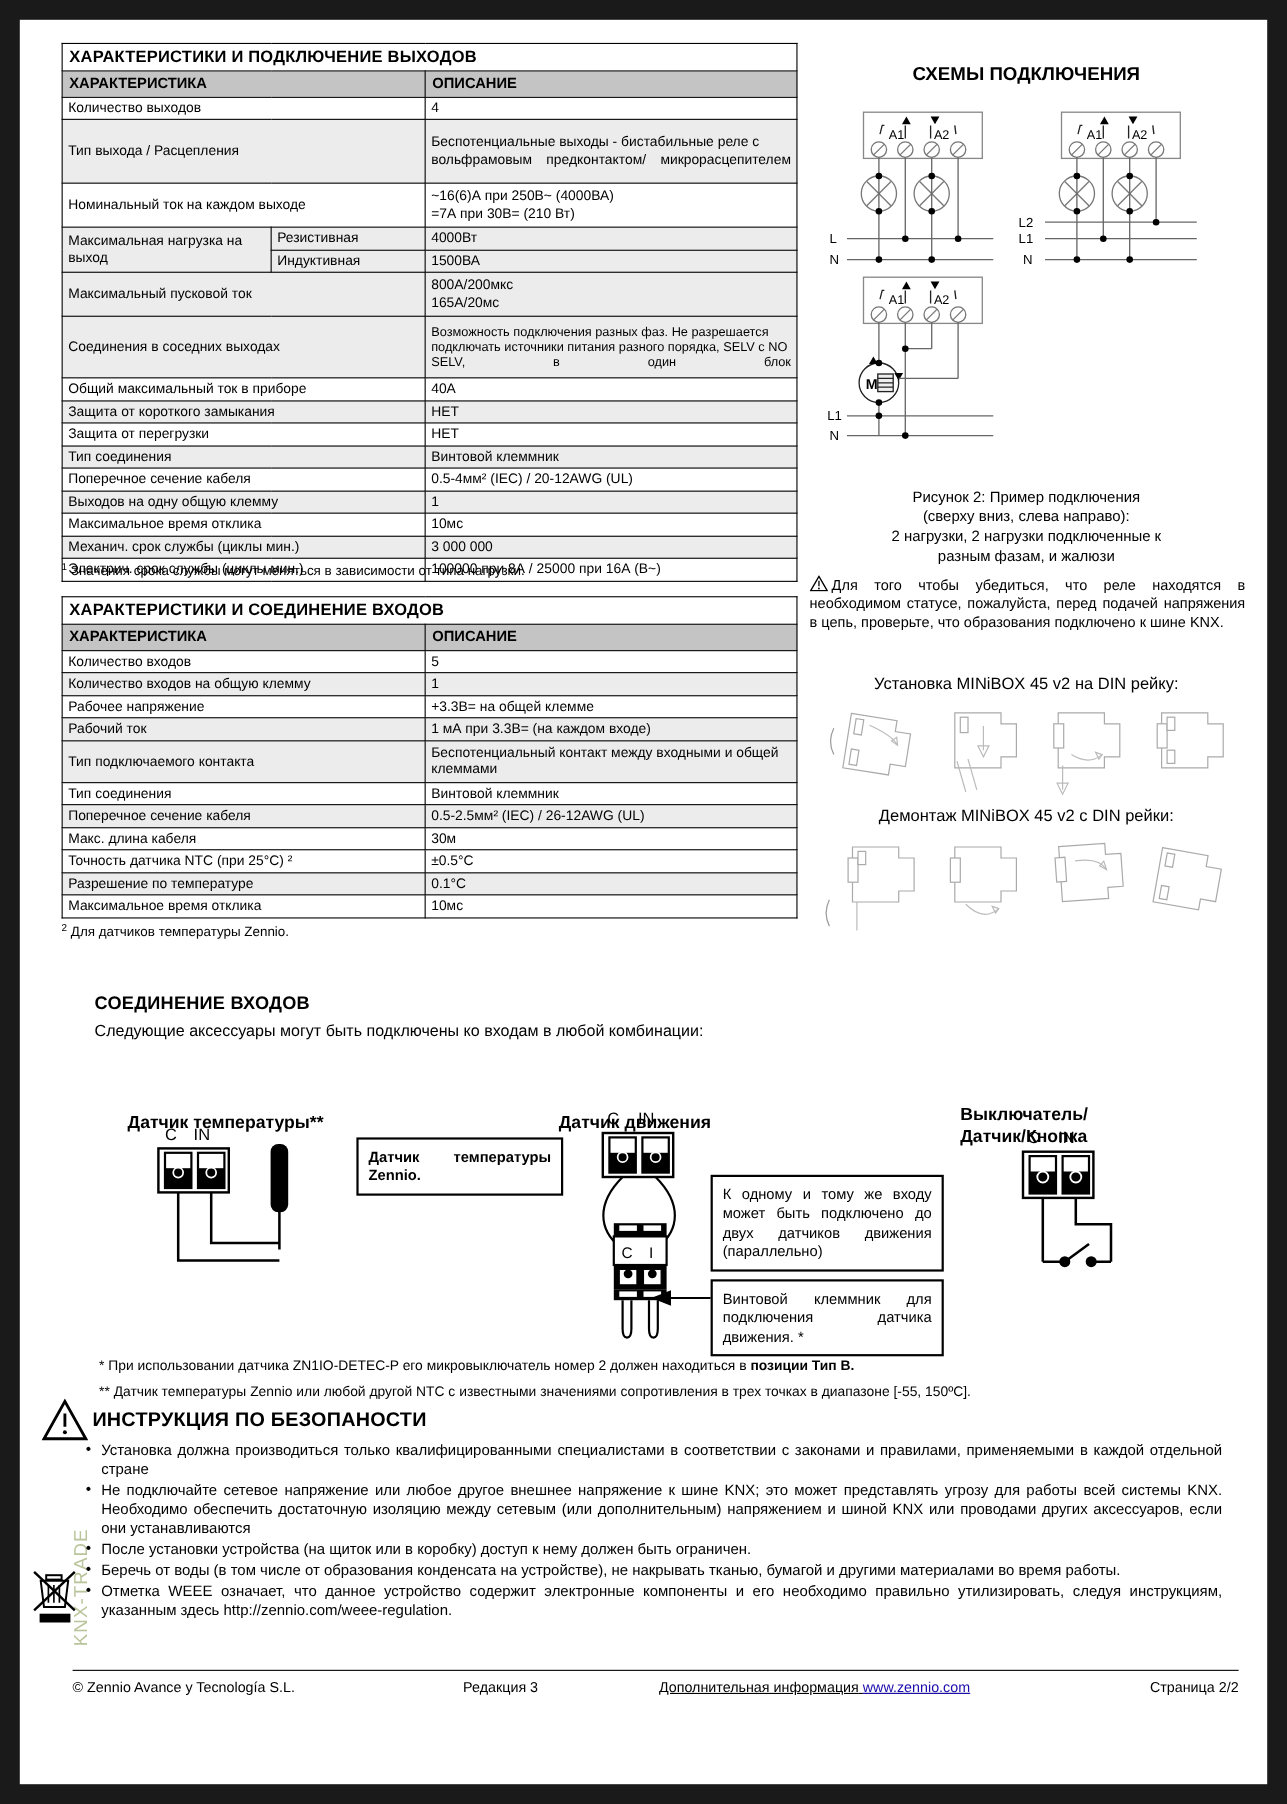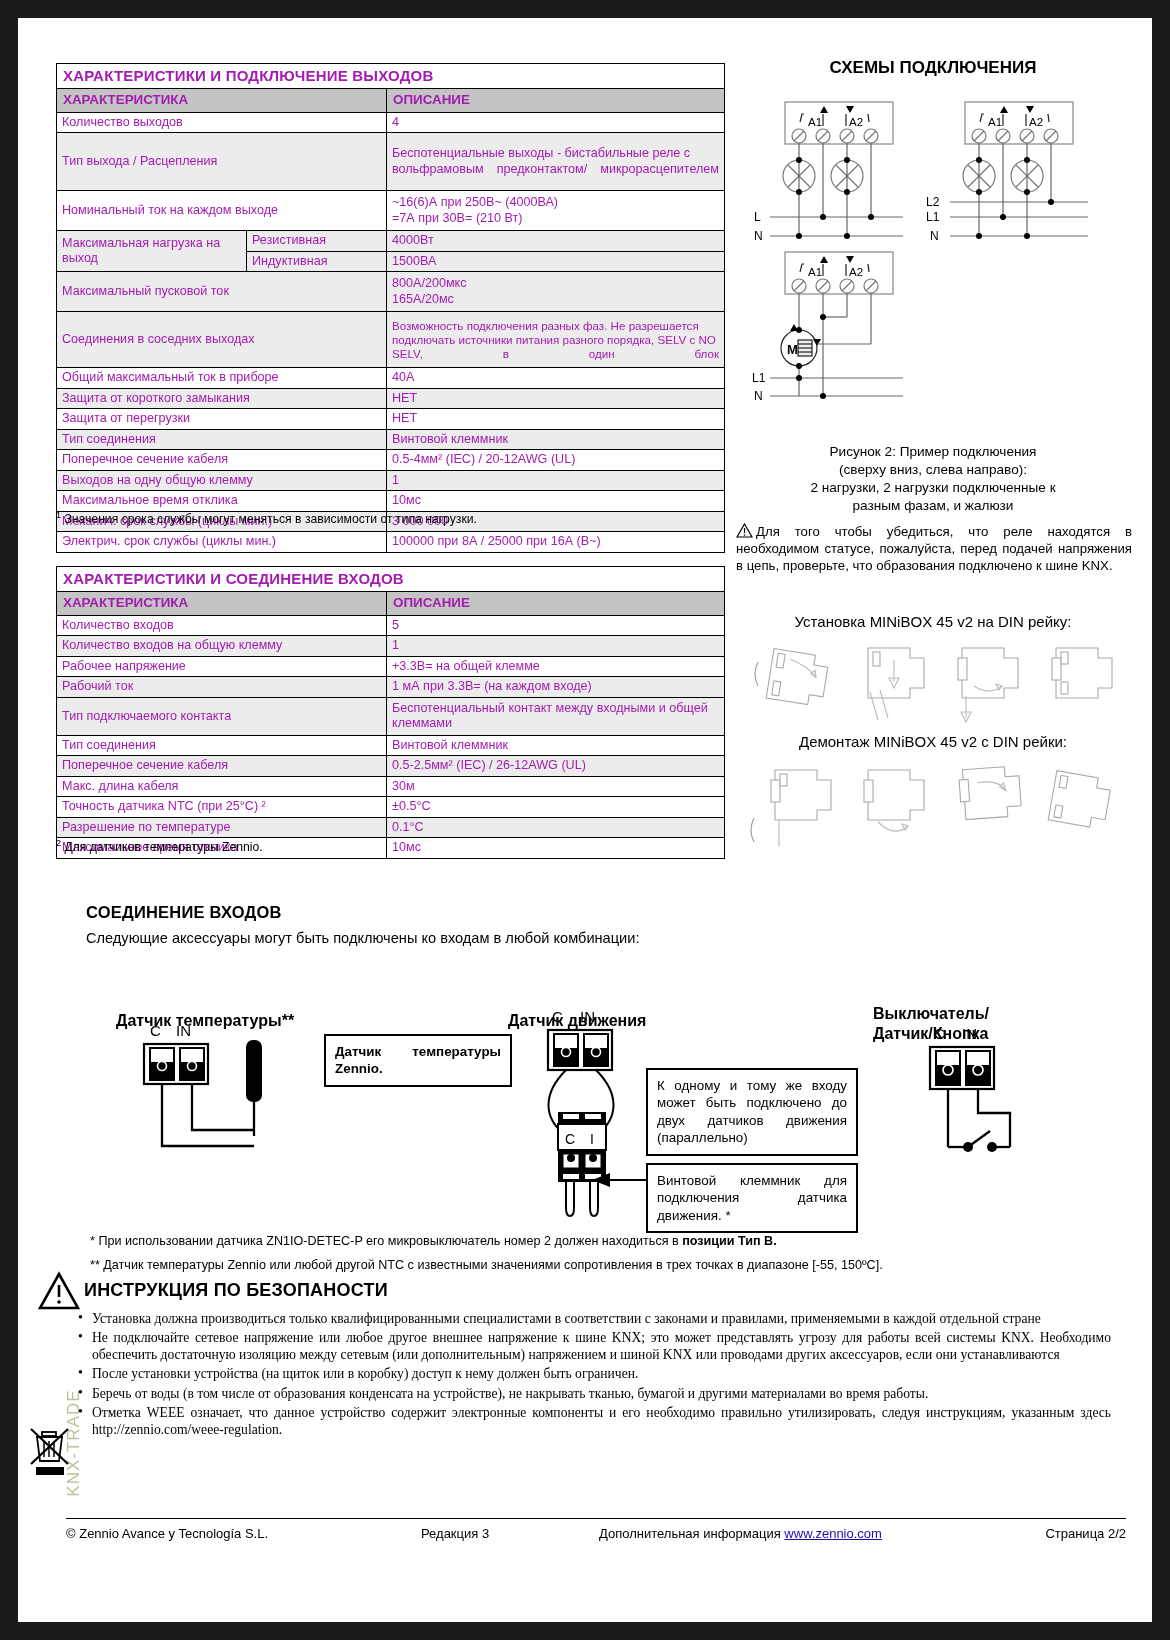--- a/index.html
+++ b/index.html
@@ -31,22 +31,21 @@
     white-space:nowrap;
     text-align:center;
     pointer-events:none;
   }
   
   .spec-table {
     position:absolute;
     border-collapse:collapse;
     table-layout:fixed;
     font-size:12.6px;
-    color:#a21caf;
-    margin-top:24px;
+    color:#000000;
   }
   .spec-table td, .spec-table th {
     border:1px solid #000;
     padding:2px 5px;
     vertical-align:middle;
     line-height:1.23;
     font-weight:normal;
     text-align:left;
   }
   .tbl-title td {
@@ -140,21 +139,20 @@
   }
   .bullets {
     position:absolute;
     left:58px; top:1292px;
     width:1035px;
     font-size:13.6px;
     line-height:1.26;
     margin:0;
     padding:0;
     list-style:none;
-    font-family:Liberation Serif, serif;
   }
   .bullets li {
     position:relative;
     padding-left:16px;
     margin-bottom:2px;
     text-align:justify;
   }
   .bullets li:before {
     content:"\2022";
     position:absolute;
@@ -166,21 +164,21 @@
     position:absolute;
     left:48px; top:1500px;
     width:1060px;
     border-top:1px solid #000;
     padding-top:7px;
     font-size:13px;
     display:flex;
   }
   .footer .f1 { width:355px; }
   .footer .f2 { width:178px; }
-  .footer .f3 { flex:1; }
+  .footer .f3 { flex:1;text-decoration:underline; }
   .footer .f4 { width:130px; text-align:right; }
   .footer a { color:#1a0dab; text-decoration:underline; }
   svg { display:block; }
   .abs { position:absolute; }
 </style>
 </head>
 <body>
 
 <div class="page">
 

